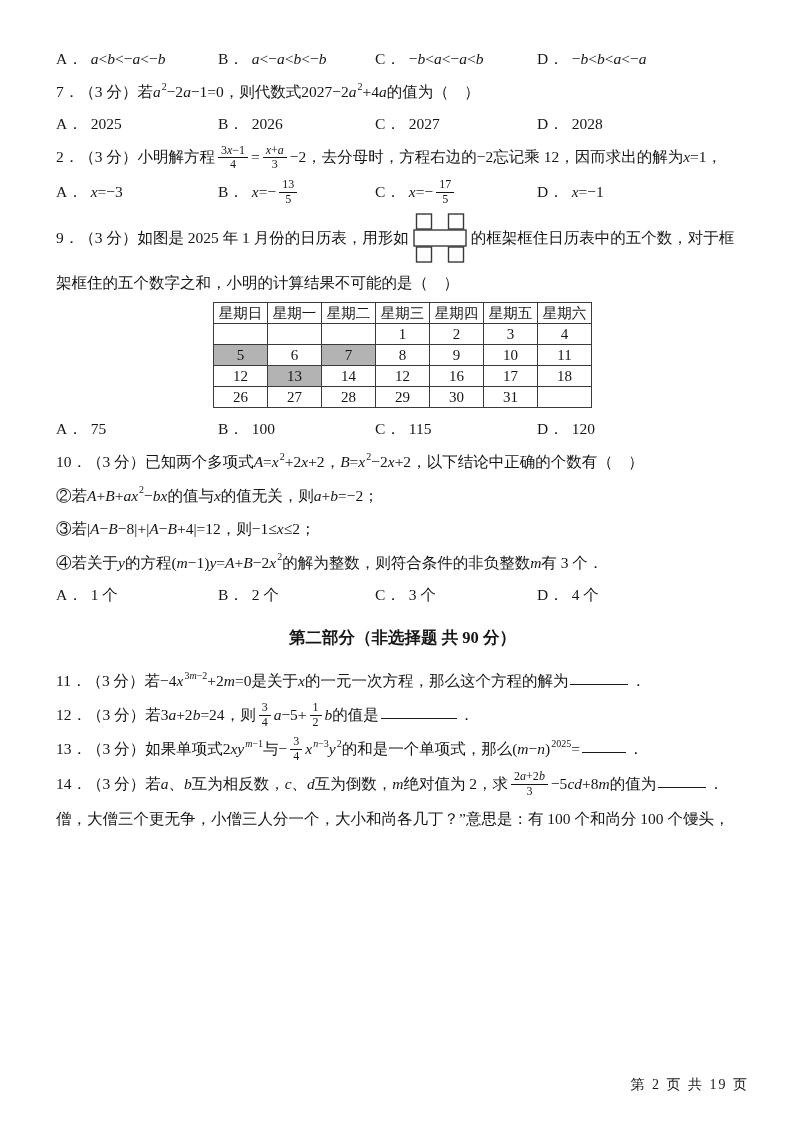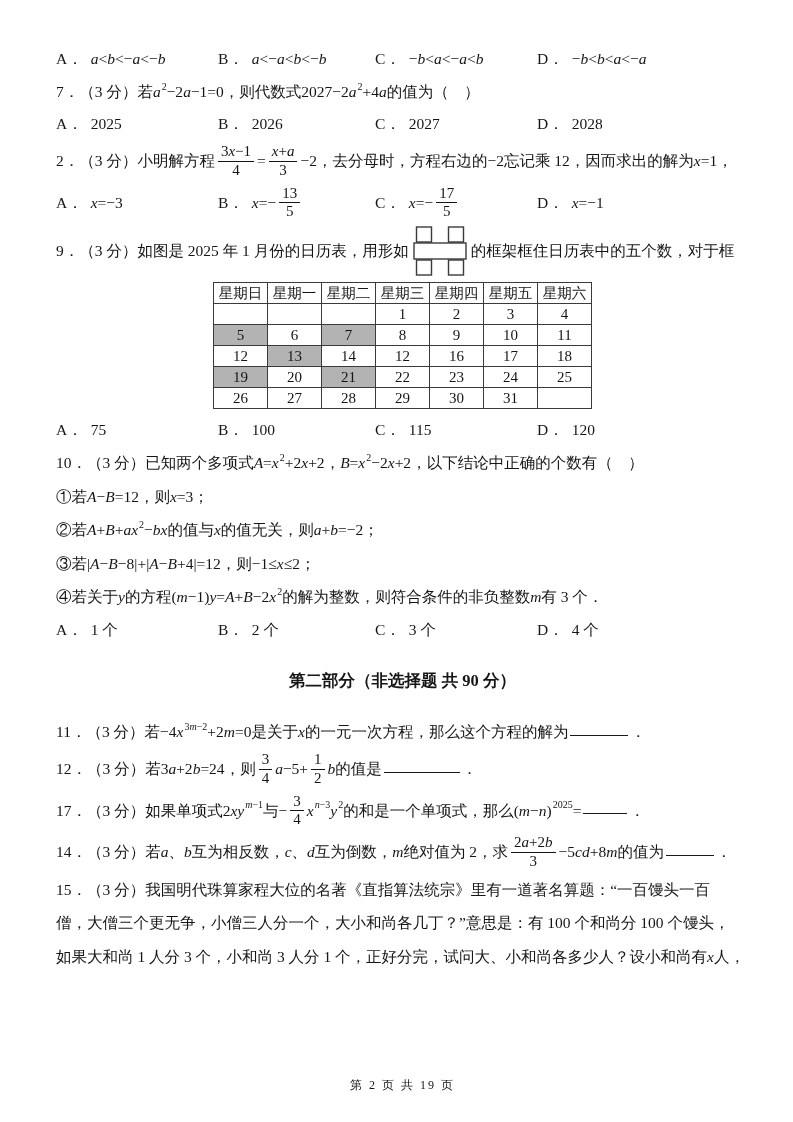--- a/index.html
+++ b/index.html
@@ -4,45 +4,45 @@
 <style>
   html,body{margin:0;padding:0;background:#ffffff;}
   .page{
     width:793px;height:1122px;box-sizing:border-box;overflow:hidden;
     padding:46px 44px 16px 56px;background:#fff;color:#151515;
     font-family:"Liberation Serif","DejaVu Serif",serif;
     display:flex;flex-direction:column;
   }
   .content{flex:0 0 auto;}
   .line{font-size:15.5px;line-height:26px;min-height:26px;margin-bottom:6px;white-space:nowrap;}
-  .heading{text-align:center;font-weight:700;font-size:16.5px;margin:24px 0;}
+  .heading{text-align:center;font-weight:700;font-size:16.5px;margin:16px 0;}
   .bold{font-weight:700;}
   .opts{display:grid;grid-template-columns:162px 157px 162px auto;align-items:center;}
   .opt{display:flex;align-items:center;}
   .optlab{margin-right:8px;}
   .txt,.math{vertical-align:middle;}
   .it{font-style:italic;}
   sup.sup{font-size:10px;line-height:1;margin-left:1px;}
   .frac{display:inline-flex;flex-direction:column;align-items:center;vertical-align:middle;
-        line-height:1.15;font-size:15px;margin:0 3px;text-align:center;}
+        line-height:1.15;font-size:12px;margin:0 3px;text-align:center;}
   .frac .num{border-bottom:1px solid #151515;padding:0 3px;}
   .frac .den{padding:0 3px;}
   .blank{display:inline-block;height:1.05em;border-bottom:1px solid #1a1a1a;vertical-align:baseline;margin:0 2px;}
   .shape{display:inline-block;vertical-align:middle;margin:0 4px;}
   .shape svg{display:block;}
   .cal-wrap{margin:4px 0 8px;text-align:center;}
   table.cal{border-collapse:collapse;margin:0 auto;}
   table.cal th,table.cal td{
     border:1px solid #3a3a3a;width:53px;height:20px;text-align:center;
     font-weight:400;padding:0;margin-top:40px;
   }
   table.cal th{font-size:14.5px;}
   table.cal td{font-size:15px;}
   td.shaded{background:#b3b3b3;}
-  .footer{margin-top:auto;text-align:center;font-size:12px;letter-spacing:2px;padding-bottom:12px;}
+  .footer{margin-top:auto;text-align:right;font-size:14px;letter-spacing:2px;padding-bottom:12px;}
 </style>
 </head>
 <body>
 
 <div class="page">
   <div class="content" id="doc">
       <div class="line opts">
         <div class="opt">
           <span class="optlab">A．</span>
           <span class="math"><span class="it">a</span><span>&lt;</span><span class="it">b</span><span>&lt;−</span><span class="it">a</span><span>&lt;−</span><span class="it">b</span></span>
@@ -112,20 +112,21 @@
           <span class="math"><span class="it">x</span><span>=−1</span></span>
         </div>
       </div>
       <div class="line"><span class="txt">9．（3 分）如图是 2025 年 1 月份的日历表，用形如</span><span class="shape"><svg width="54" height="50" viewBox="0 0 54 50" fill="none" stroke="#3a3a3a" stroke-width="1.4">
             <rect x="3.5" y="1" width="15" height="15"></rect>
             <rect x="35.5" y="1" width="15" height="15"></rect>
             <rect x="1" y="17" width="52" height="16"></rect>
             <rect x="3.5" y="34" width="15" height="15"></rect>
             <rect x="35.5" y="34" width="15" height="15"></rect>
           </svg></span><span class="txt">的框架框住日历表中的五个数，对于框</span></div>
+      <div class="line"><span class="txt">架框住的五个数字之和，小明的计算结果不可能的是（　）</span></div>
       <div class="cal-wrap">
         <table class="cal">
           <thead>
             <tr>
               <th>星期日</th>
               <th>星期一</th>
               <th>星期二</th>
               <th>星期三</th>
               <th>星期四</th>
               <th>星期五</th>
@@ -154,29 +155,20 @@
             <tr>
               <td>12</td>
               <td class="shaded">13</td>
               <td>14</td>
               <td>12</td>
               <td>16</td>
               <td>17</td>
               <td>18</td>
             </tr>
             <tr>
-              <td class="shaded">19</td>
-              <td>20</td>
-              <td class="shaded">21</td>
-              <td>22</td>
-              <td>23</td>
-              <td>24</td>
-              <td>25</td>
-            </tr>
-            <tr>
               <td>26</td>
               <td>27</td>
               <td>28</td>
               <td>29</td>
               <td>30</td>
               <td>31</td>
               <td></td>
             </tr>
           </tbody>
         </table>
@@ -193,21 +185,20 @@
         <div class="opt">
           <span class="optlab">C．</span>
           <span class="math"><span>115</span></span>
         </div>
         <div class="opt">
           <span class="optlab">D．</span>
           <span class="math"><span>120</span></span>
         </div>
       </div>
       <div class="line"><span class="txt">10．（3 分）已知两个多项式</span><span class="math"><span class="it">A</span><span>=</span><span class="it">x</span></span><sup class="sup"><span>2</span></sup><span class="math"><span>+2</span><span class="it">x</span><span>+2</span></span><span class="txt">，</span><span class="math"><span class="it">B</span><span>=</span><span class="it">x</span></span><sup class="sup"><span>2</span></sup><span class="math"><span>−2</span><span class="it">x</span><span>+2</span></span><span class="txt">，以下结论中正确的个数有（　）</span></div>
-      <div class="line"><span class="txt">①若</span><span class="math"><span class="it">A</span><span>−</span><span class="it">B</span><span>=12</span></span><span class="txt">，则</span><span class="math"><span class="it">x</span><span>=3</span></span><span class="txt">；</span></div>
       <div class="line"><span class="txt">②若</span><span class="math"><span class="it">A</span><span>+</span><span class="it">B</span><span>+</span><span class="it">ax</span></span><sup class="sup"><span>2</span></sup><span class="math"><span>−</span><span class="it">bx</span></span><span class="txt">的值与</span><span class="math"><span class="it">x</span></span><span class="txt">的值无关，则</span><span class="math"><span class="it">a</span><span>+</span><span class="it">b</span><span>=−2</span></span><span class="txt">；</span></div>
       <div class="line"><span class="txt">③若</span><span class="math"><span>|</span><span class="it">A</span><span>−</span><span class="it">B</span><span>−8|+|</span><span class="it">A</span><span>−</span><span class="it">B</span><span>+4|=12</span></span><span class="txt">，则</span><span class="math"><span>−1≤</span><span class="it">x</span><span>≤2</span></span><span class="txt">；</span></div>
       <div class="line"><span class="txt">④若关于</span><span class="math"><span class="it">y</span></span><span class="txt">的方程</span><span class="math"><span>(</span><span class="it">m</span><span>−1)</span><span class="it">y</span><span>=</span><span class="it">A</span><span>+</span><span class="it">B</span><span>−2</span><span class="it">x</span></span><sup class="sup"><span>2</span></sup><span class="txt">的解为整数，则符合条件的非负整数</span><span class="math"><span class="it">m</span></span><span class="txt">有 3 个．</span></div>
       <div class="line opts">
         <div class="opt">
           <span class="optlab">A．</span>
           <span class="txt">1 个</span>
         </div>
         <div class="opt">
           <span class="optlab">B．</span>
@@ -224,26 +215,24 @@
       </div>
       <div class="line heading"><span class="txt">第二部分（非选择题 共 90 分）</span></div>
       <div class="line"><span class="txt">11．（3 分）若</span><span class="math"><span>−4</span><span class="it">x</span></span><sup class="sup"><span>3</span><span class="it">m</span><span>−2</span></sup><span class="math"><span>+2</span><span class="it">m</span><span>=0</span></span><span class="txt">是关于</span><span class="math"><span class="it">x</span></span><span class="txt">的一元一次方程，那么这个方程的解为</span><span class="blank" style="width: 58px;"></span><span class="txt">．</span></div>
       <div class="line"><span class="txt">12．（3 分）若</span><span class="math"><span>3</span><span class="it">a</span><span>+2</span><span class="it">b</span><span>=24</span></span><span class="txt">，则</span><span class="frac">
           <span class="num"><span>3</span></span>
           <span class="den"><span>4</span></span>
         </span><span class="math"><span class="it">a</span><span>−5+</span></span><span class="frac">
           <span class="num"><span>1</span></span>
           <span class="den"><span>2</span></span>
         </span><span class="math"><span class="it">b</span></span><span class="txt">的值是</span><span class="blank" style="width: 76px;"></span><span class="txt">．</span></div>
-      <div class="line"><span class="txt">17．（3 分）如果单项式</span><span class="math"><span>2</span><span class="it">xy</span></span><sup class="sup"><span class="it">m</span><span>−1</span></sup><span class="txt">与</span><span class="math"><span>−</span></span><span class="frac">
+      <div class="line"><span class="txt">13．（3 分）如果单项式</span><span class="math"><span>2</span><span class="it">xy</span></span><sup class="sup"><span class="it">m</span><span>−1</span></sup><span class="txt">与</span><span class="math"><span>−</span></span><span class="frac">
           <span class="num"><span>3</span></span>
           <span class="den"><span>4</span></span>
         </span><span class="math"><span class="it">x</span></span><sup class="sup"><span class="it">n</span><span>−3</span></sup><span class="math"><span class="it">y</span></span><sup class="sup"><span>2</span></sup><span class="txt">的和是一个单项式，那么</span><span class="math"><span>(</span><span class="it">m</span><span>−</span><span class="it">n</span><span>)</span></span><sup class="sup"><span>2025</span></sup><span class="math"><span>=</span></span><span class="blank" style="width: 44px;"></span><span class="txt">．</span></div>
       <div class="line"><span class="txt">14．（3 分）若</span><span class="math"><span class="it">a</span></span><span class="txt">、</span><span class="math"><span class="it">b</span></span><span class="txt">互为相反数，</span><span class="math"><span class="it">c</span></span><span class="txt">、</span><span class="math"><span class="it">d</span></span><span class="txt">互为倒数，</span><span class="math"><span class="it">m</span></span><span class="txt">绝对值为 2，求</span><span class="frac">
           <span class="num"><span>2</span><span class="it">a</span><span>+2</span><span class="it">b</span></span>
           <span class="den"><span>3</span></span>
         </span><span class="math"><span>−5</span><span class="it">cd</span><span>+8</span><span class="it">m</span></span><span class="txt">的值为</span><span class="blank" style="width: 48px;"></span><span class="txt">．</span></div>
-      <div class="line"><span class="txt">15．（3 分）我国明代珠算家程大位的名著《直指算法统宗》里有一道著名算题：“一百馒头一百</span></div>
       <div class="line"><span class="txt">僧，大僧三个更无争，小僧三人分一个，大小和尚各几丁？”意思是：有 100 个和尚分 100 个馒头，</span></div>
-      <div class="line"><span class="txt">如果大和尚 1 人分 3 个，小和尚 3 人分 1 个，正好分完，试问大、小和尚各多少人？设小和尚有</span><span class="math"><span class="it">x</span></span><span class="txt">人，</span></div>
     </div>
   <div class="footer">第 2 页 共 19 页</div>
 </div>
 
 </body></html>

